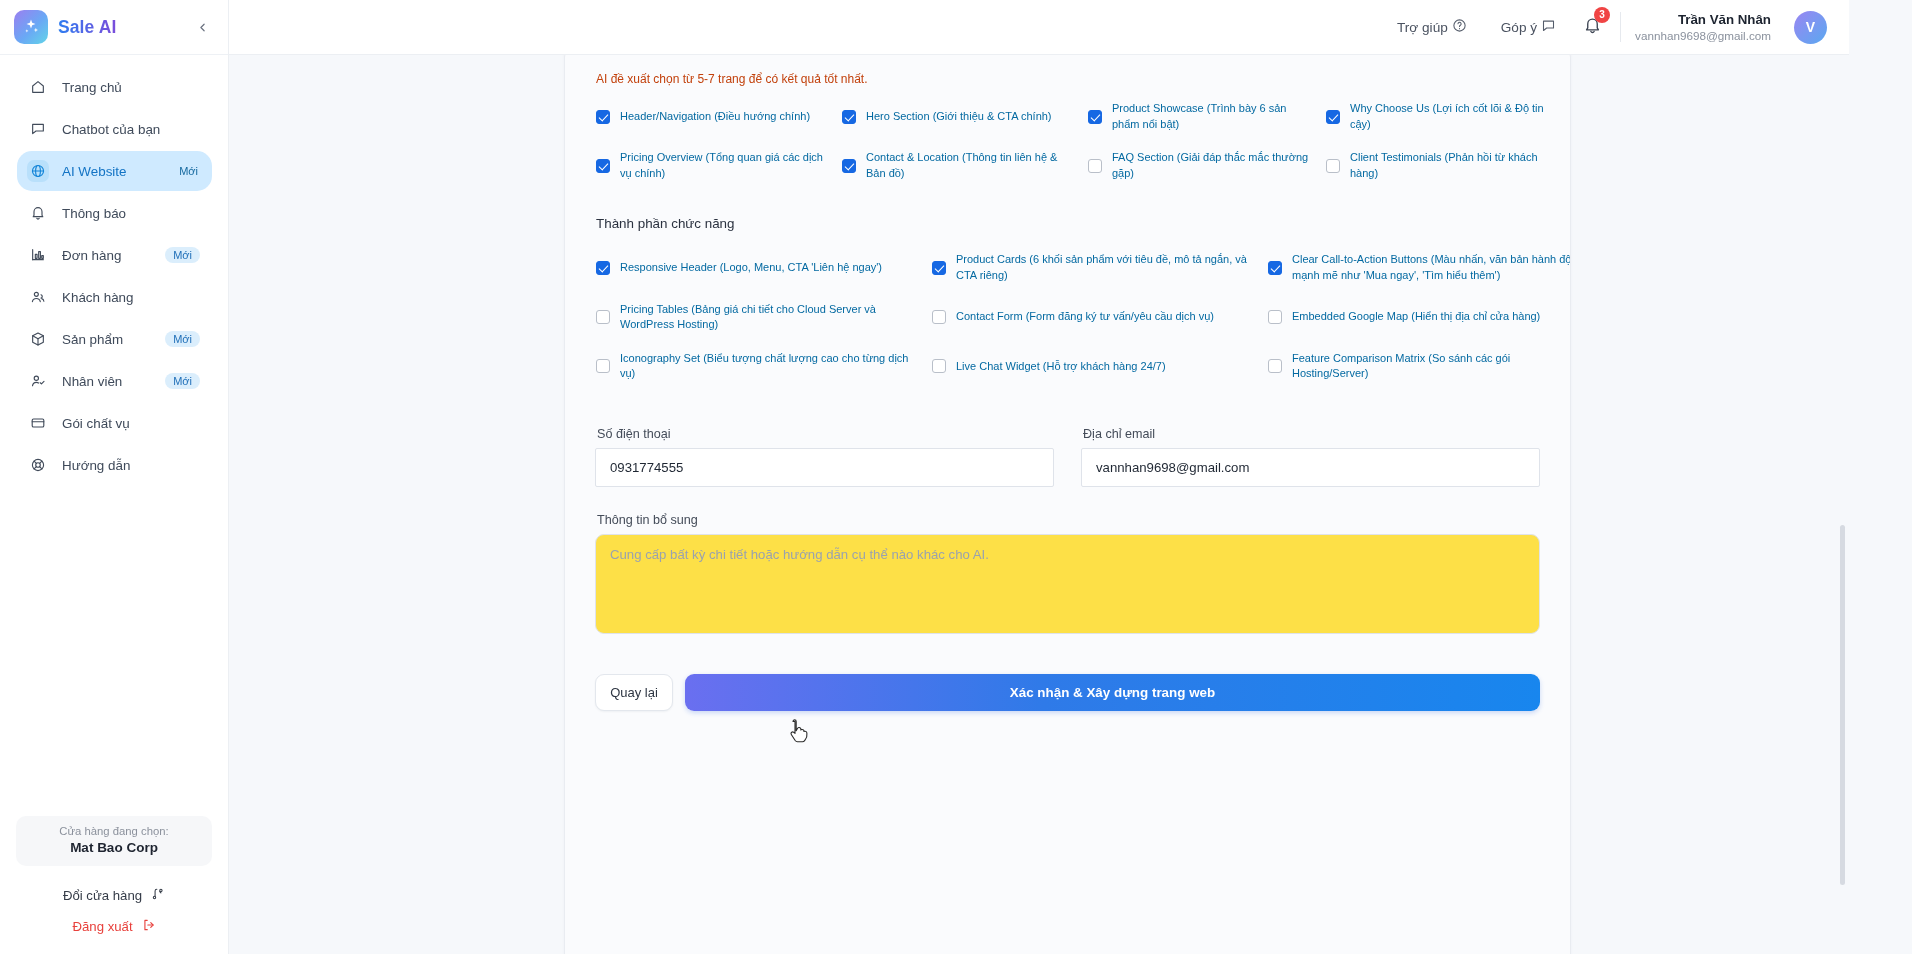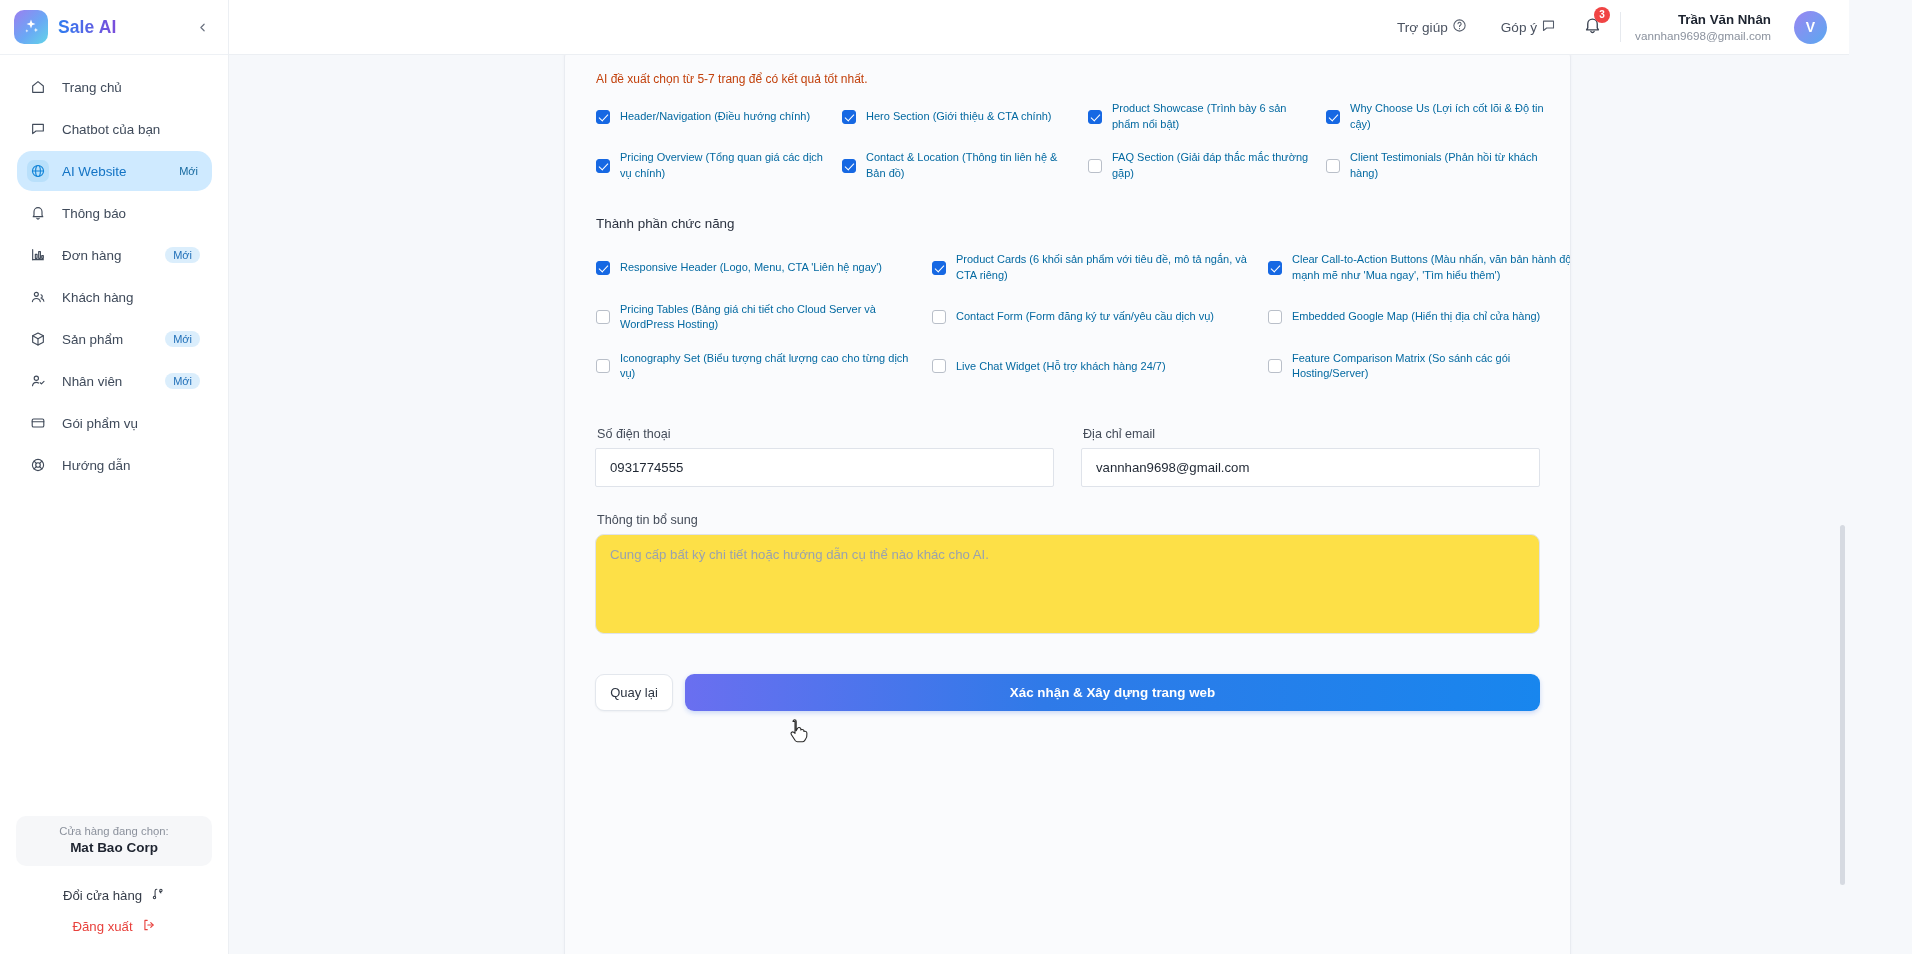--- a/index.html
+++ b/index.html
@@ -317,21 +317,21 @@
           <span class="nav-label">Nhân viên</span>
           <span class="nav-badge">Mới</span>
         </div>
         <div class="nav-item">
           <span class="nav-ico">
             <svg width="16" height="16" viewBox="0 0 24 24" fill="none" stroke="#414b5a" stroke-width="1.7" stroke-linecap="round" stroke-linejoin="round">
               <rect x="3.3" y="6" width="17.4" height="12" rx="2"></rect>
               <line x1="3.3" y1="10.2" x2="20.7" y2="10.2"></line>
             </svg>
           </span>
-          <span class="nav-label">Gói phẩm vụ</span>
+          <span class="nav-label">Gói chất vụ</span>
         </div>
         <div class="nav-item">
           <span class="nav-ico">
             <svg width="16" height="16" viewBox="0 0 24 24" fill="none" stroke="#414b5a" stroke-width="1.7" stroke-linecap="round" stroke-linejoin="round">
               <circle cx="12" cy="12" r="8.4"></circle>
               <circle cx="12" cy="12" r="3.4"></circle>
               <line x1="6.1" y1="6.1" x2="9.6" y2="9.6"></line>
               <line x1="14.4" y1="14.4" x2="17.9" y2="17.9"></line>
               <line x1="17.9" y1="6.1" x2="14.4" y2="9.6"></line>
               <line x1="9.6" y1="14.4" x2="6.1" y2="17.9"></line>

